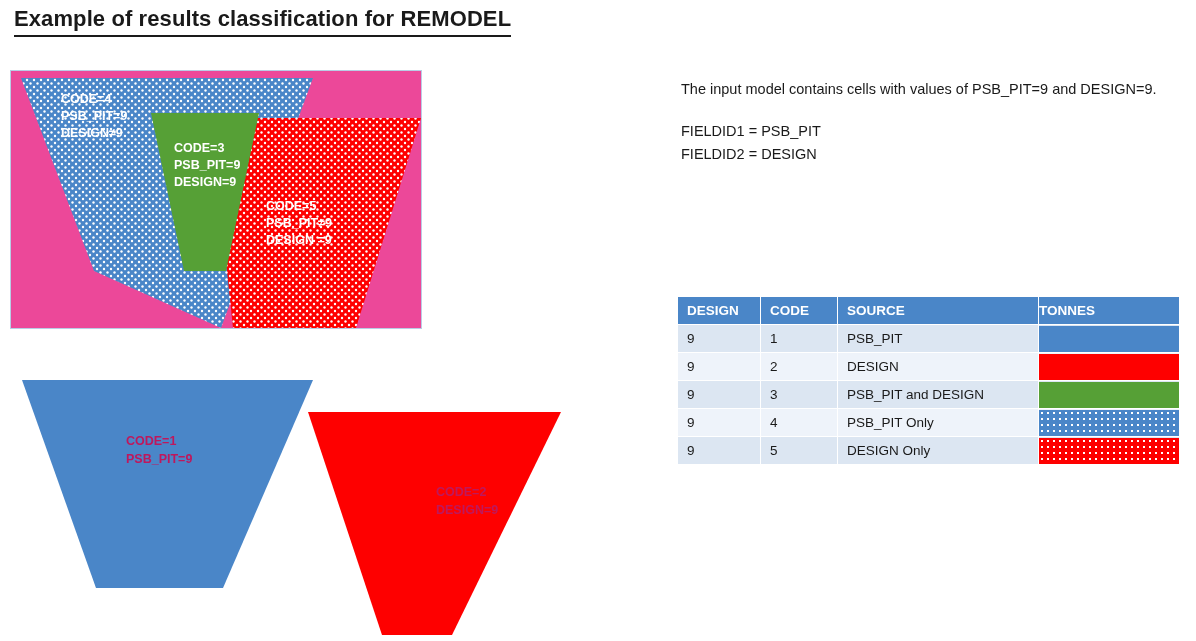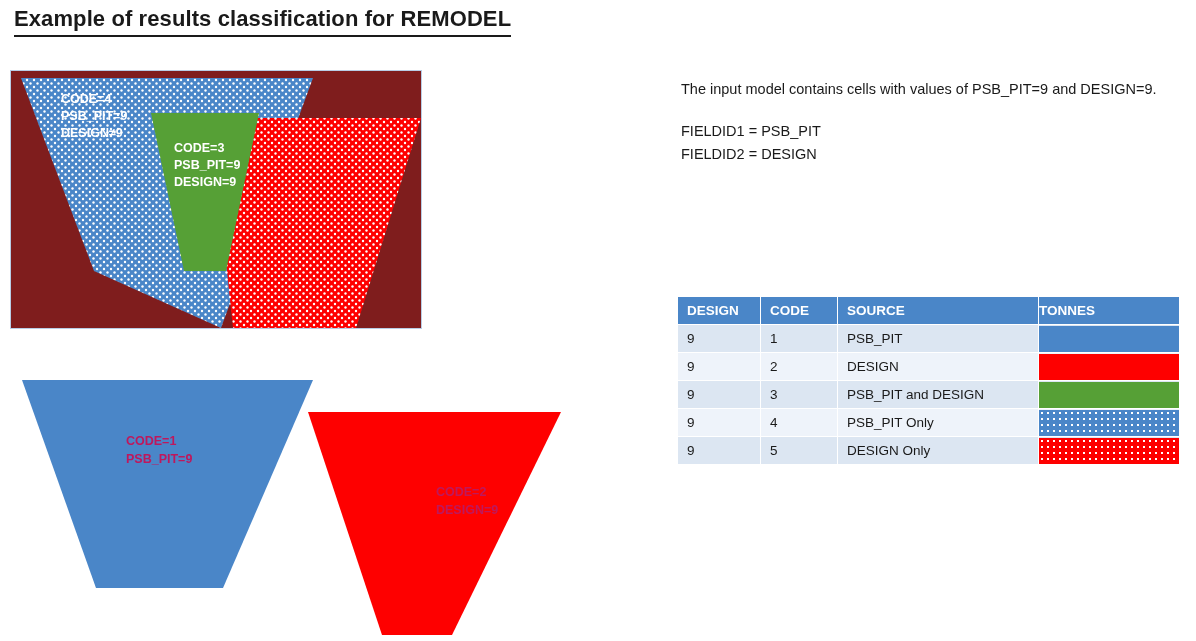--- a/index.html
+++ b/index.html
@@ -29,21 +29,21 @@
     letter-spacing: 0.1px;
   }
 
   
   #diagram-top {
     position: absolute;
     left: 10px;
     top: 70px;
     width: 410px;
     height: 257px;
-    background: #7f1d1d;
+    background: #ec4899;
     border: 1px solid #b9cde5;
   }
   .shape-layer {
     position: absolute;
     left: 0; top: 0;
     width: 100%;
     height: 100%;
   }
   .shape-label {
     position: absolute;
@@ -170,20 +170,23 @@
 
     <polygon points="140,42 248,42 215,200 173,200" fill="#56a036"></polygon>
   </svg>
 
   <div class="shape-label" style="left:50px; top:20px;">CODE=4
 PSB_PIT=9
 DESIGN≠9</div>
   <div class="shape-label" style="left:163px; top:69px;">CODE=3
 PSB_PIT=9
 DESIGN=9</div>
+  <div class="shape-label" style="left:255px; top:127px;">CODE=5
+PSB_PIT≠9
+DESIGN =9</div>
 </div>
 
 <div id="diagram-bottom">
   <svg class="shape-layer" viewBox="0 0 560 265" preserveAspectRatio="none">
     <polygon points="12,10 303,10 213,218 86,218" fill="#4a86c8"></polygon>
     <polygon points="298,42 551,42 442,265 372,265" fill="#fe0000"></polygon>
   </svg>
   <div class="lbl-dark" style="left:116px; top:62px;">CODE=1
 PSB_PIT=9</div>
   <div class="lbl-dark" style="left:398px; top:113px;margin-left:28px;">CODE=2

